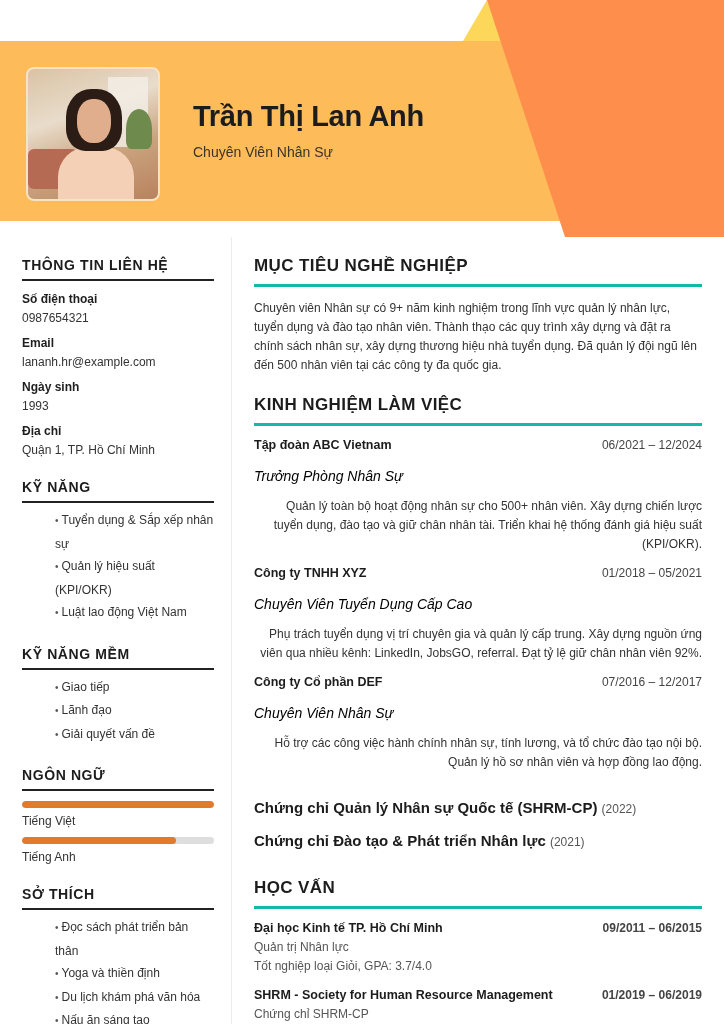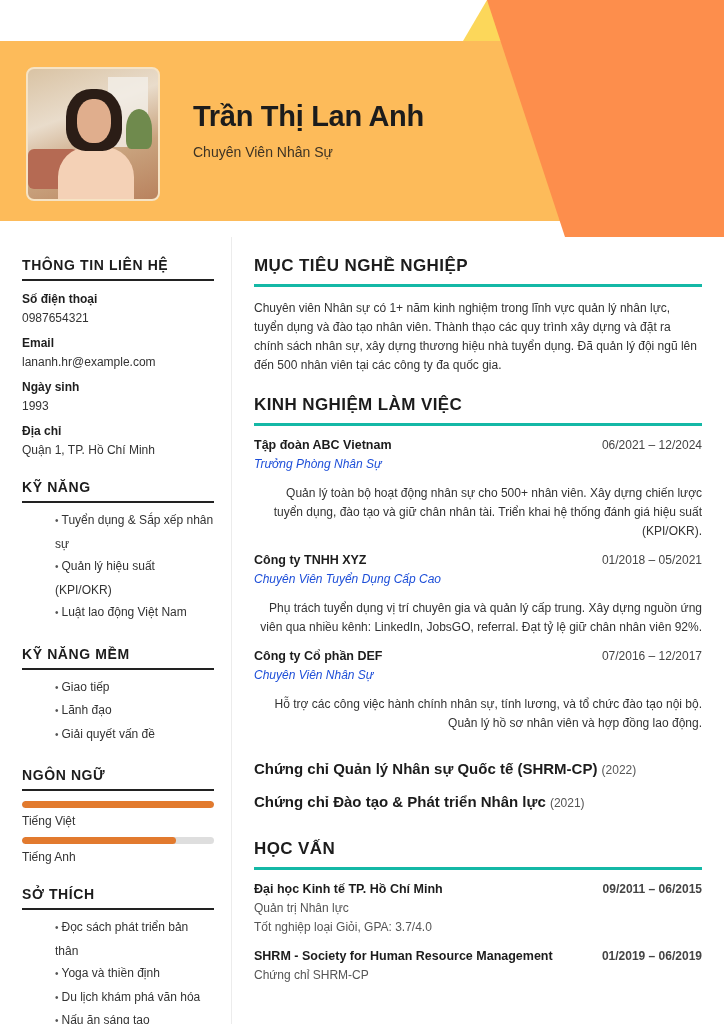--- a/index.html
+++ b/index.html
@@ -47,21 +47,21 @@
 
   .main-section { margin-bottom: 14px; }
   .main-h { font-size: 17px; font-weight: 700; color: #1c1c1c; letter-spacing: 0.4px; padding: 6px 0 8px; border-bottom: 3px solid #14b8a6; }
   .main-body { padding-top: 12px; }
   .para { font-size: 12px; color: #333; line-height: 19px; }
 
   .job { margin-bottom: 12px; }
   .job-top { display: flex; justify-content: space-between; align-items: baseline; }
   .job-company { font-size: 12.5px; font-weight: 700; color: #1c1c1c; }
   .job-dates { font-size: 12px; color: #444; }
-  .job-role { font-size: 12px; font-style: italic; color: #1d4ed8; margin-top: 5px; margin-bottom: 13px; }
+  .job-role { font-size: 14px; font-style: italic; color: #000000; margin-top: 16px; margin-bottom: 13px; }
   .job-desc { font-size: 12px; color: #333; line-height: 19px; text-align: right; }
 
   .cert { font-size: 15px; font-weight: 700; color: #1c1c1c; line-height: 31px; }
   .cert-year { font-size: 12px; font-weight: 400; color: #555; }
 
   .edu { margin-bottom: 12px; }
   .edu-top { display: flex; justify-content: space-between; align-items: baseline; }
   .edu-school { font-size: 12.5px; font-weight: 700; color: #1c1c1c; }
   .edu-dates { font-size: 12px; color: #444; font-weight: bold; }
   .edu-line { font-size: 12px; color: #555; line-height: 19px; }
@@ -155,21 +155,21 @@
   <div class="side-section">
     <div class="side-h">NGƯỜI THAM CHIẾU</div>
   </div>
 </div>
 
 <div class="main">
 
   <div class="main-section">
     <div class="main-h">MỤC TIÊU NGHỀ NGHIỆP</div>
     <div class="main-body">
-      <div class="para">Chuyên viên Nhân sự có 1+ năm kinh nghiệm trong lĩnh vực quản lý nhân lực, tuyển dụng và đào tạo nhân viên. Thành thạo các quy trình xây dựng và đặt ra chính sách nhân sự, xây dựng thương hiệu nhà tuyển dụng. Đã quản lý đội ngũ lên đến 500 nhân viên tại các công ty đa quốc gia.</div>
+      <div class="para">Chuyên viên Nhân sự có 9+ năm kinh nghiệm trong lĩnh vực quản lý nhân lực, tuyển dụng và đào tạo nhân viên. Thành thạo các quy trình xây dựng và đặt ra chính sách nhân sự, xây dựng thương hiệu nhà tuyển dụng. Đã quản lý đội ngũ lên đến 500 nhân viên tại các công ty đa quốc gia.</div>
     </div>
   </div>
 
   <div class="main-section">
     <div class="main-h">KINH NGHIỆM LÀM VIỆC</div>
     <div class="main-body">
       <div class="job">
         <div class="job-top">
           <span class="job-company">Tập đoàn ABC Vietnam</span>
           <span class="job-dates">06/2021 – 12/2024</span>

